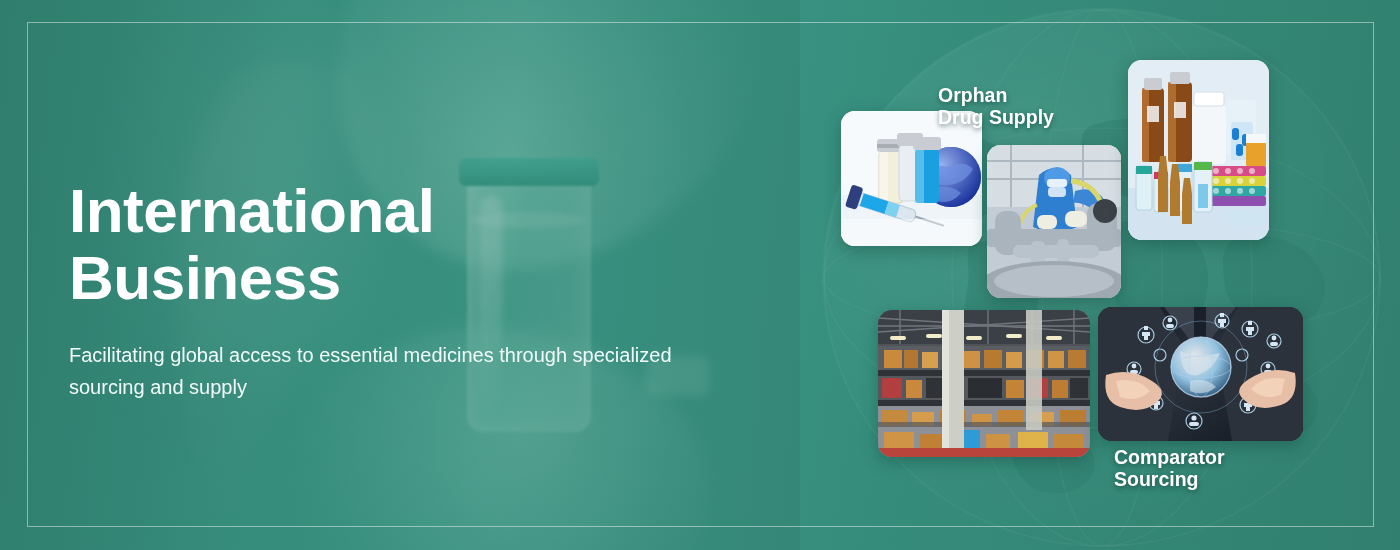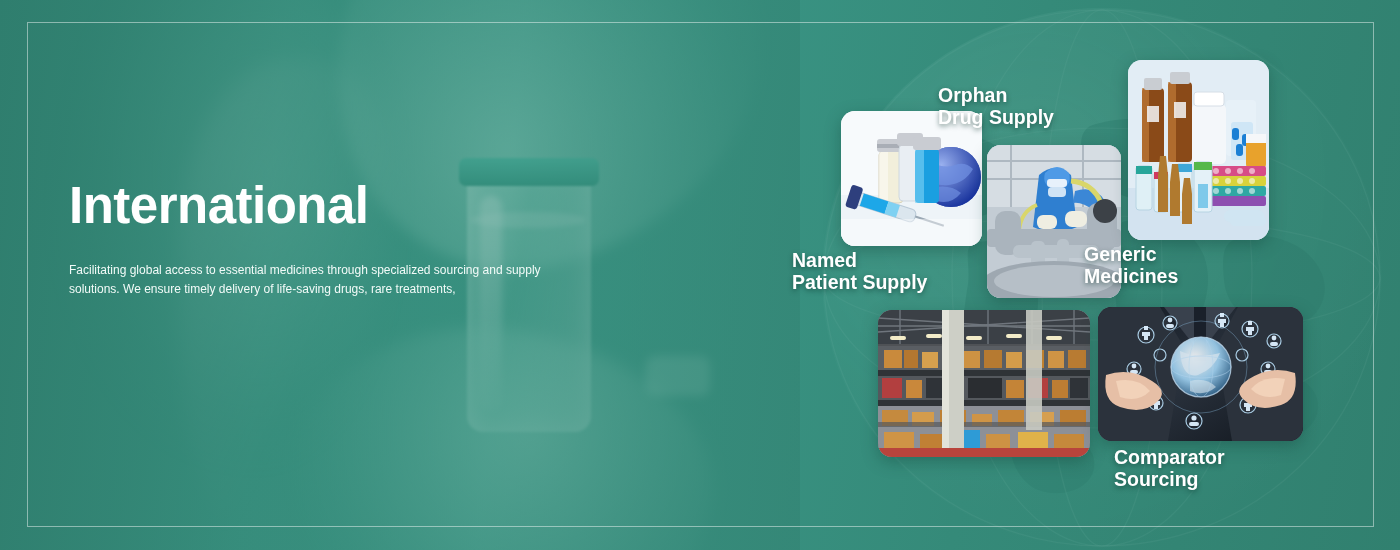--- a/index.html
+++ b/index.html
@@ -111,30 +111,30 @@
     position: absolute; left: 27px; top: 22px;
     width: 1347px; height: 505px;
     border: 1.5px solid rgba(255,255,255,.45);
     pointer-events: none;
   }
 
   
   .copy { position: absolute; left: 69px; top: 178px; width: 660px; }
   .headline {
     color: #ffffff;
-    font-size: 51px;
+    font-size: 62px;
     font-weight: 700;
     line-height: 1.08;
     letter-spacing: -0.5px;
   }
   .headline .ln { display: block; }
   .subcopy {
     margin-top: 28px;
     color: #f2fbf8;
-    font-size: 12px;
+    font-size: 20px;
     line-height: 1.58;
     font-weight: 400;
     max-width: 628px;
   }
   .subcopy .ln { display: block; }
 
   
   .cards { position: absolute; left: 0; top: 0; width: 1400px; height: 550px; }
 
   .card { position: absolute; }
@@ -216,24 +216,24 @@
         <ellipse cx="280" cy="270" rx="278" ry="62"></ellipse>
       </g>
     </svg>
   </div>
 
   <div class="frame"></div>
 
   <div class="copy">
     <h1 class="headline">
       <span class="ln">International</span>
+      <span class="ln">Business</span>
     </h1>
     <p class="subcopy">
       <span class="ln">Facilitating global access to essential medicines through specialized sourcing and supply</span>
-      <span class="ln">solutions. We ensure timely delivery of life-saving drugs, rare treatments,</span>
     </p>
   </div>
 
   <div class="cards">
 
     <div class="card" id="card-named">
       <div class="thumb">
         <svg viewBox="0 0 141 135" preserveAspectRatio="none">
           <rect width="141" height="135" fill="#f7fafc"></rect>
           <rect y="84" width="141" height="51" fill="#eef4f8"></rect>
@@ -260,22 +260,20 @@
           <rect x="0" y="108" width="141" height="27" fill="#ffffff" opacity=".42"></rect>
           <defs>
             <radialGradient id="gsh" cx="34%" cy="30%" r="75%">
               <stop offset="0%" stop-color="#9fb6f2" stop-opacity=".95"></stop>
               <stop offset="100%" stop-color="#16309a" stop-opacity=".9"></stop>
             </radialGradient>
           </defs>
         </svg>
       </div>
     </div>
-    <div class="card-label" id="label-named">Named
-Patient Supply</div>
 
     <div class="card" id="card-orphan">
       <div class="thumb">
         <svg viewBox="0 0 134 153" preserveAspectRatio="none">
           <rect width="134" height="153" fill="#c3ccd4"></rect>
           <rect width="134" height="62" fill="#d6dde3"></rect>
           <g stroke="#aeb8c1" stroke-width="2" fill="none">
             <path d="M0 16 H134"></path>
               <path d="M0 34 H134"></path>
               <path d="M24 0 V62"></path>
@@ -372,22 +370,20 @@
             <path d="M56 118 l6 0 l2 16 l-10 0 Z"></path>
             <path d="M54 134 l10 0 l0 30 l-10 0 Z"></path>
           </g>
           <g fill="#cfe6f2" opacity=".85">
             <rect x="96" y="150" width="40" height="12" rx="6"></rect>
             <rect x="102" y="156" width="36" height="10" rx="5"></rect>
           </g>
         </svg>
       </div>
     </div>
-    <div class="card-label" id="label-generic">Generic
-Medicines</div>
 
     <div class="card" id="card-product">
       <div class="thumb">
         <svg viewBox="0 0 212 147" preserveAspectRatio="none">
           <rect width="212" height="147" fill="#4f5256"></rect>
           <rect y="0" width="212" height="34" fill="#3b4046"></rect>
           <g stroke="#767c83" stroke-width="1.4" fill="none" opacity=".9">
             <path d="M0 8 L212 22"></path>
               <path d="M0 22 L212 8"></path>
               <path d="M0 16 H212"></path>

